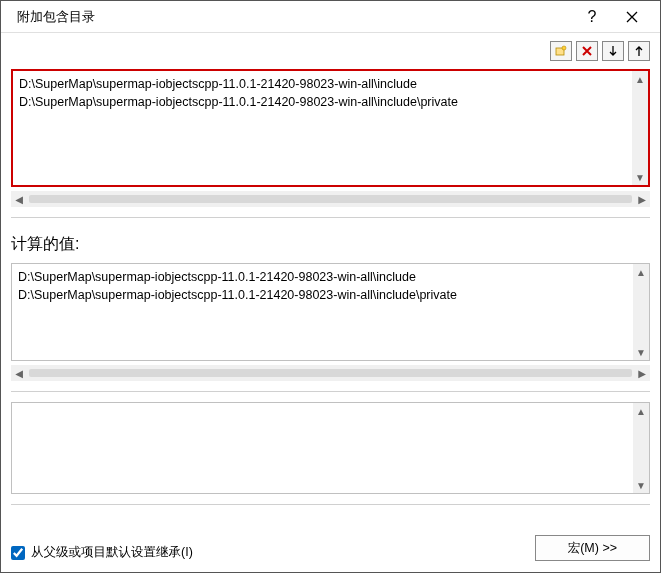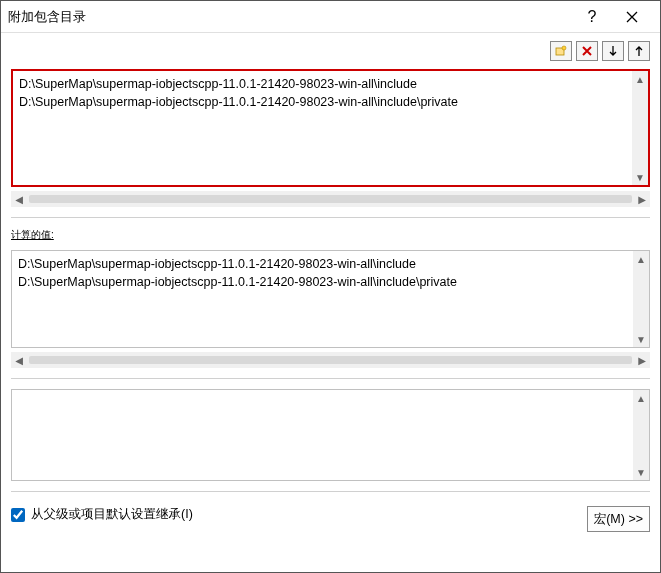--- a/index.html
+++ b/index.html
@@ -17,21 +17,21 @@
     height: 573px;
     border: 1px solid #555;
     background: #fff;
     display: flex;
     flex-direction: column;
   }
   .titlebar {
     height: 32px;
     display: flex;
     align-items: center;
-    padding: 0 8px 0 7px;
+    padding: 0 8px 0 16px;
     border-bottom: 1px solid #e0e0e0;
   }
   .titlebar .title { flex: 1; font-size: 13px; }
   .titlebar .tbtn {
     width: 40px; height: 28px; display:flex; align-items:center; justify-content:center;
     font-size: 14px;
   }
   .titlebar .tbtn.close svg { width:12px; height:12px; }
   .titlebar .tbtn.help { font-size: 16px; }
   .body {
@@ -84,23 +84,23 @@
   .vscroll .track { flex:1; }
   .hscroll {
     height: 16px;
     background: #f0f0f0;
     display:flex; align-items:center;
     margin-top: -2px;
   }
   .hscroll .arrow { width:16px; height:16px; display:flex; align-items:center; justify-content:center; font-size:10px; color:#666;}
   .hscroll .track { flex:1; background:#d8d8d8; height:8px; border-radius:2px; margin:0 2px;}
   .section-label {
-    font-size: 10px;
+    font-size: 16px;
+    margin-top: 6px;
     margin-bottom: 2px;
-    text-decoration: underline;
   }
   .readonly {
     border: 1px solid #c0c0c0;
     background: #fff;
     height: 98px;
     position:relative;
     display:flex;
   }
   .readonly .inner {
     flex:1;
@@ -112,34 +112,34 @@
     overflow: hidden;
   }
   .readonly.small { height: 92px; }
   .hr {
     border: none;
     border-top: 1px solid #d0d0d0;
     margin: 4px 0;
   }
   .inherit-row {
     display:flex;
-    align-items:flex-start;
+    align-items:flex-end;
     justify-content: space-between;
-    margin-top: 4px;
+    margin-top: 20px;
   }
   .chk {
     display:flex;
     align-items:center;
     gap:6px;
     font-size: 12.5px;
   }
   .chk input { width:14px; height:14px; accent-color:#0067c0;}
   .macro-btn {
     height: 26px;
-    padding: 0 6px;
+    padding: 0 32px;
     border: 1px solid #888;
     background: #fdfdfd;
     font-size: 12.5px;
   }
 </style>
 </head>
 <body>
 
 <div class="dialog">
 

